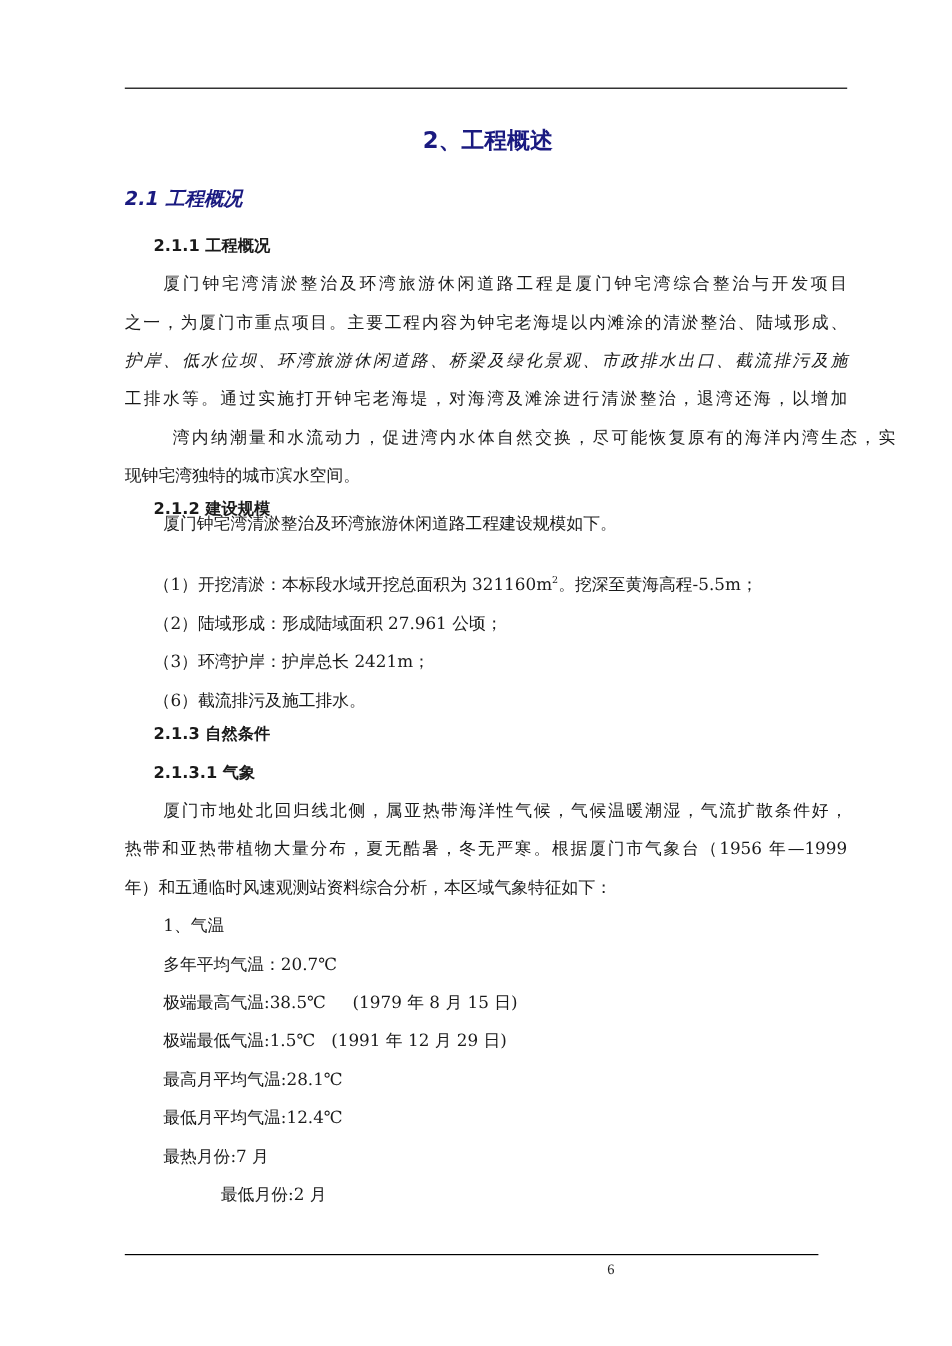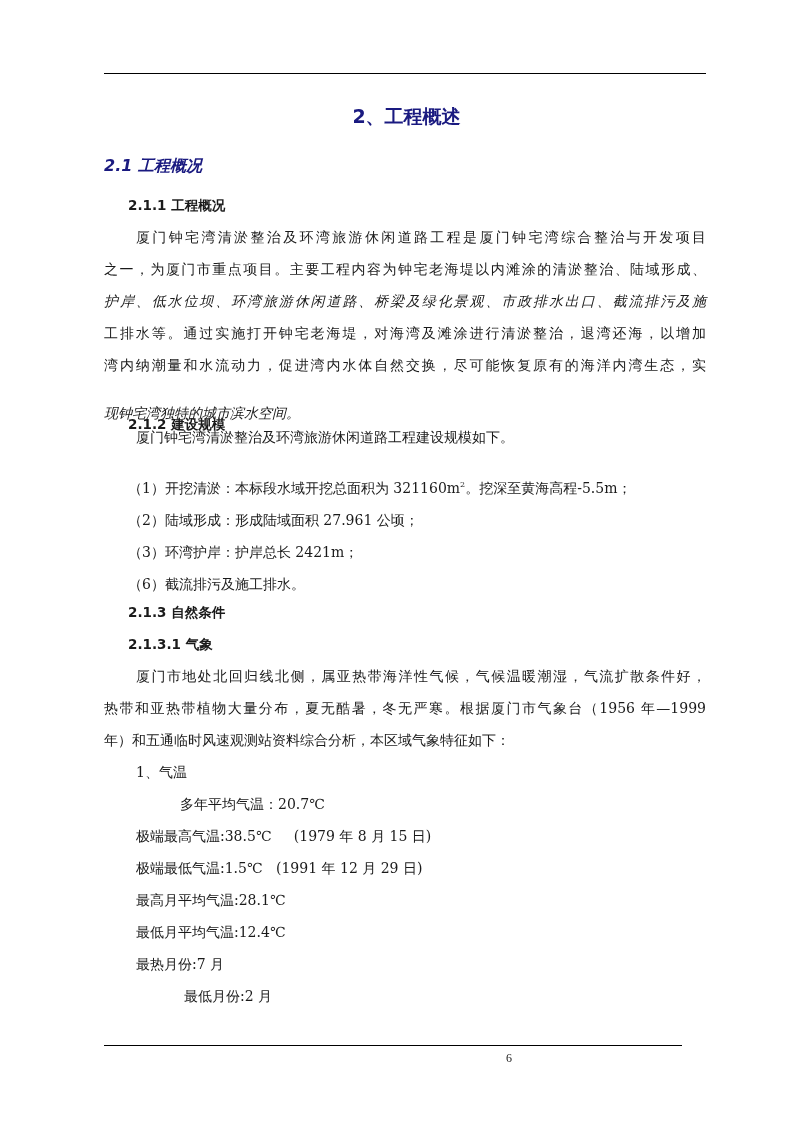--- a/index.html
+++ b/index.html
@@ -36,39 +36,39 @@
 
 <div class="chapter-title">2、工程概述</div>
 <div class="section-title">2.1  工程概况</div>
 
 <div class="line sub" style="left:128px; top:196px;">2.1.1 工程概况</div>
 
 <div class="line para" style="top:228px; padding-left:32px; width:570px;">厦门钟宅湾清淤整治及环湾旅游休闲道路工程是厦门钟宅湾综合整治与开发项目</div>
 <div class="line para" style="top:260px;">之一，为厦门市重点项目。主要工程内容为钟宅老海堤以内滩涂的清淤整治、陆域形成、</div>
 <div class="line para" style="top:292px;font-style:italic;">护岸、低水位坝、环湾旅游休闲道路、桥梁及绿化景观、市政排水出口、截流排污及施</div>
 <div class="line para" style="top:324px;">工排水等。通过实施打开钟宅老海堤，对海湾及滩涂进行清淤整治，退湾还海，以增加</div>
-<div class="line para" style="top:356px;">湾内纳潮量和水流动力，促进湾内水体自然交换，尽可能恢复原有的海洋内湾生态，实</div>
-<div class="line para last" style="top:404px;font-style:italic;">现钟宅湾独特的城市滨水空间。</div>
+<div class="line para" style="top:356px;margin-left:40px;">湾内纳潮量和水流动力，促进湾内水体自然交换，尽可能恢复原有的海洋内湾生态，实</div>
+<div class="line para last" style="top:388px;">现钟宅湾独特的城市滨水空间。</div>
 
 <div class="line sub" style="left:128px; top:415px;">2.1.2 建设规模</div>
 <div class="line" style="left:136px; top:428px;">厦门钟宅湾清淤整治及环湾旅游休闲道路工程建设规模如下。</div>
 <div class="line" style="left:128px; top:479px;"><span>（1）开挖清淤：本标段水域开挖总面积为 321160m</span><sup>2</sup><span>。挖深至黄海高程-5.5m；</span></div>
 <div class="line" style="left:128px; top:511px;">（2）陆域形成：形成陆域面积 27.961 公顷；</div>
 <div class="line" style="left:128px; top:543px;">（3）环湾护岸：护岸总长 2421m；</div>
 <div class="line" style="left:128px; top:575px;">（6）截流排污及施工排水。</div>
 
 <div class="line sub" style="left:128px; top:603px;">2.1.3 自然条件</div>
 <div class="line sub" style="left:128px; top:635px;">2.1.3.1 气象</div>
 
 <div class="line para" style="top:667px; padding-left:32px; width:570px;">厦门市地处北回归线北侧，属亚热带海洋性气候，气候温暖潮湿，气流扩散条件好，</div>
 <div class="line para" style="top:699px;">热带和亚热带植物大量分布，夏无酷暑，冬无严寒。根据厦门市气象台（1956 年—1999</div>
 <div class="line para last" style="top:731px;">年）和五通临时风速观测站资料综合分析，本区域气象特征如下：</div>
 
 <div class="line" style="left:136px; top:763px;">1、气温</div>
-<div class="line" style="left:136px; top:795px;margin-left:44px;">多年平均气温：20.7℃</div>
+<div class="line" style="left:136px; top:795px;">多年平均气温：20.7℃</div>
 <div class="line" style="left:136px; top:827px; white-space:pre;">极端最高气温:38.5℃     (1979 年 8 月 15 日)</div>
 <div class="line" style="left:136px; top:859px; white-space:pre;">极端最低气温:1.5℃   (1991 年 12 月 29 日)</div>
 <div class="line" style="left:136px; top:891px;">最高月平均气温:28.1℃</div>
 <div class="line" style="left:136px; top:923px;">最低月平均气温:12.4℃</div>
 <div class="line" style="left:136px; top:955px;">最热月份:7 月</div>
 <div class="line" style="left:136px; top:987px;margin-left:48px;">最低月份:2 月</div>
 
 <div class="rule bottom-rule"></div>
 <div class="page-num">6</div>
 

